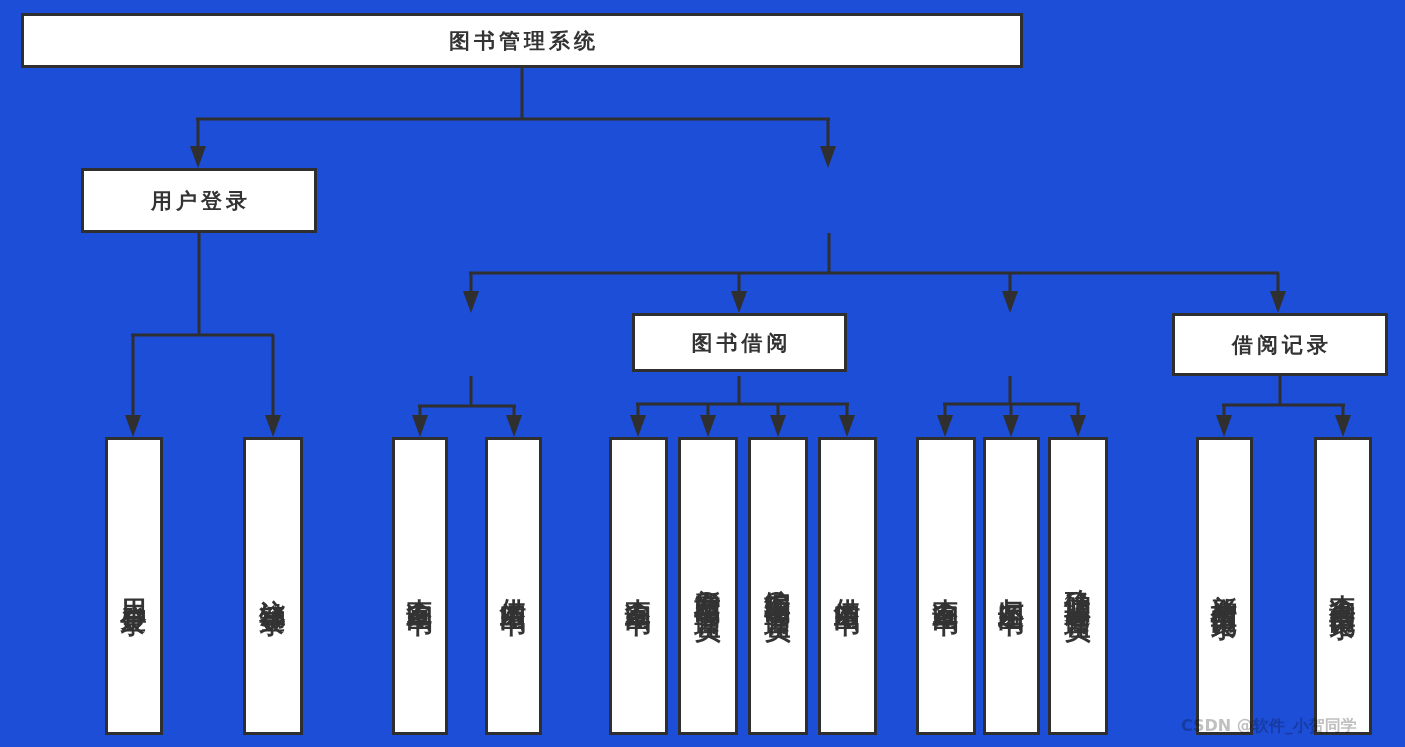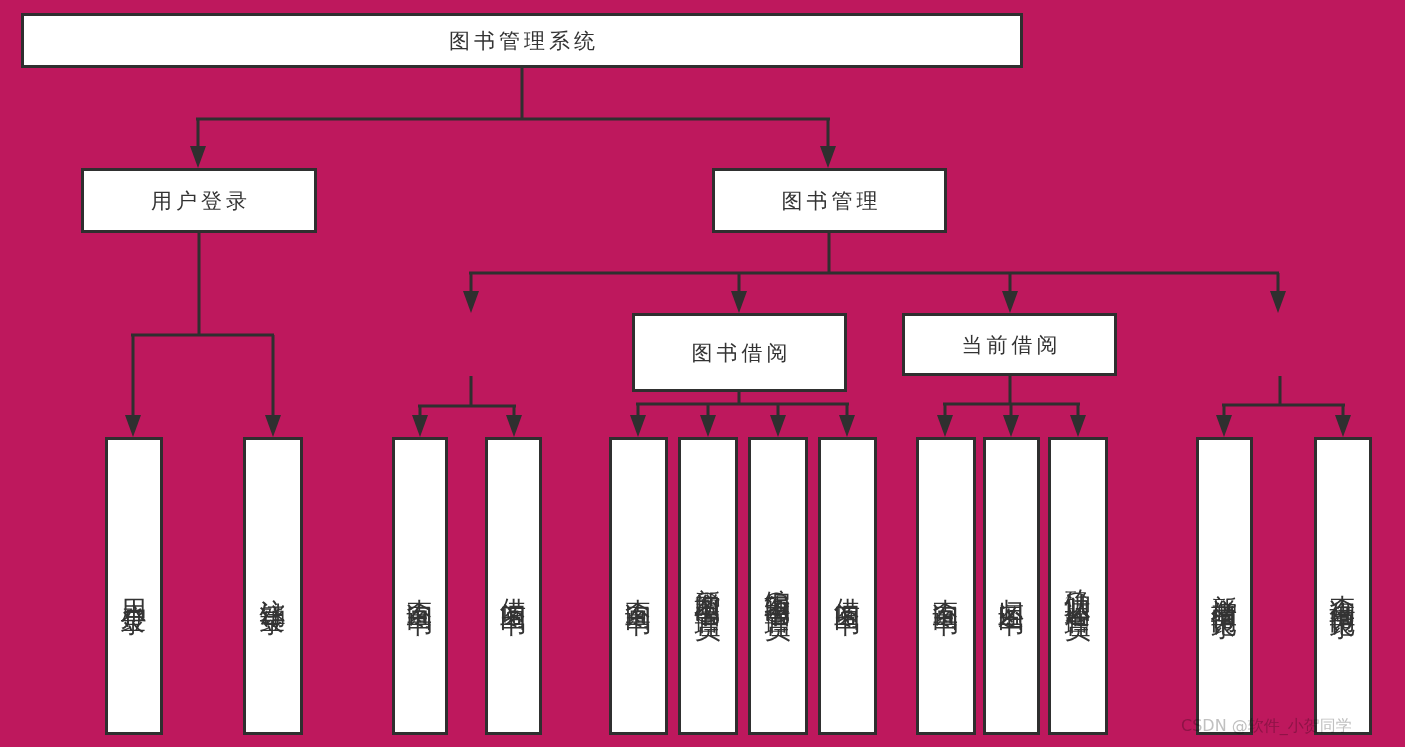--- a/index.html
+++ b/index.html
@@ -1,22 +1,23 @@
 <!DOCTYPE html>
 <html><head>
 <meta charset="utf-8">
 <style>
   html, body { margin: 0; padding: 0; background: #ffffff; }
   .canvas {
     position: relative;
     width: 1405px;
     height: 747px;
-    background: #be185d;
+    background: #1d4ed8;
     font-family: "DejaVu Sans", "Liberation Sans", sans-serif;
     overflow: hidden;
+    font-weight: bold;
   }
   .connectors {
     position: absolute;
     left: 0; top: 0;
     width: 1405px; height: 747px;
   }
   .node {
     position: absolute;
     box-sizing: border-box;
     background: #ffffff;
@@ -115,29 +116,26 @@
     </g>
   </svg>
 
   <div class="node h" style="left:21px;top:13px;width:1002px;height:55px">
     <span class="label">图书管理系统</span>
   </div>
 
   <div class="node h" style="left:81px;top:168px;width:236px;height:65px">
     <span class="label">用户登录</span>
   </div>
-  <div class="node h" style="left:712px;top:168px;width:235px;height:65px">
-    <span class="label">图书管理</span>
-  </div>
 
-  <div class="node h" style="left:632px;top:313px;width:215px;height:79px">
+  <div class="node h" style="left:632px;top:313px;width:215px;height:59px">
     <span class="label">图书借阅</span>
   </div>
-  <div class="node h" style="left:902px;top:313px;width:215px;height:63px">
-    <span class="label">当前借阅</span>
+  <div class="node h" style="left:1172px;top:313px;width:216px;height:63px">
+    <span class="label">借阅记录</span>
   </div>
 
   <div class="node v" style="left:105px;top:437px;width:58px;height:298px">
     <span class="label">用户登录</span>
   </div>
   <div class="node v" style="left:243px;top:437px;width:60px;height:298px">
     <span class="label">注销登录</span>
   </div>
 
   <div class="node v" style="left:392px;top:437px;width:56px;height:298px">

